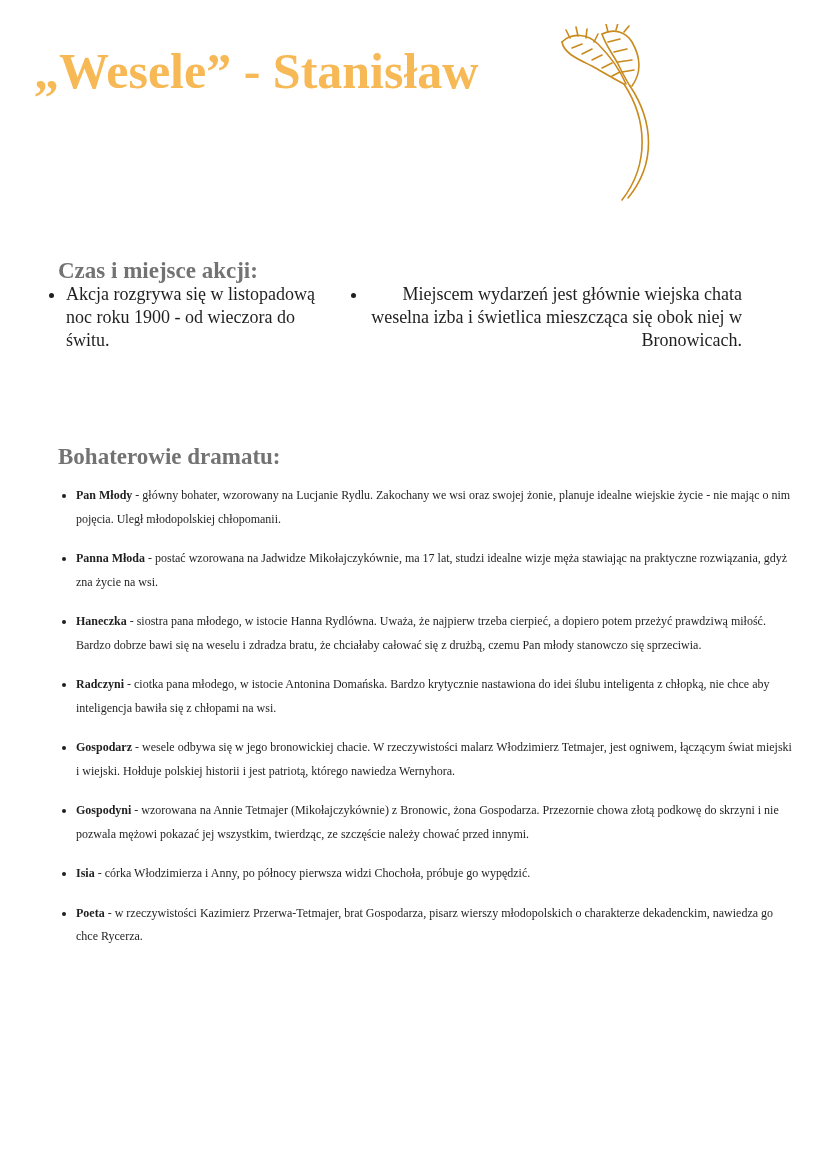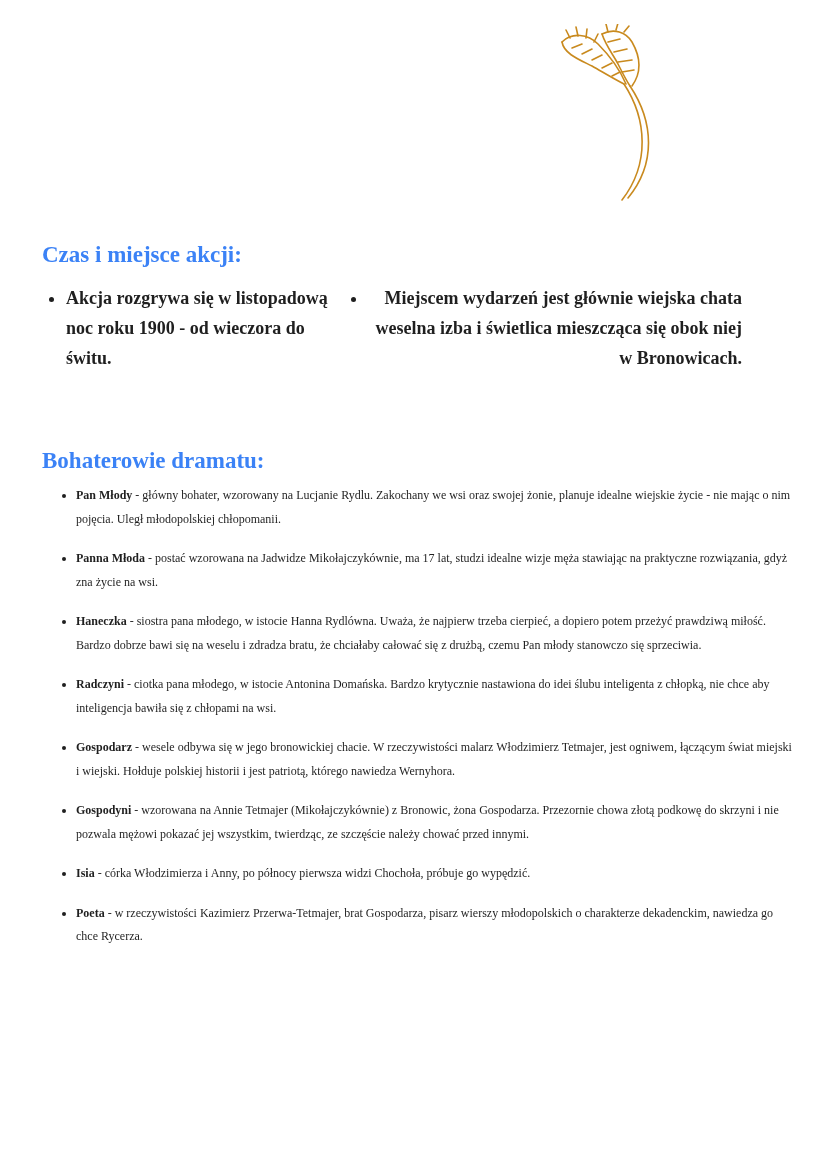--- a/index.html
+++ b/index.html
@@ -13,44 +13,45 @@
     font-family: "Liberation Serif", "DejaVu Serif", serif;
     font-weight: bold; font-size: 50px; line-height: 62px;
     color: #f7b955;
   }
   .title .line1 { display: block; }
   .title .line2 { display: block; padding-left: 266px; }
   .wheat {
     position: absolute; left: 552px; top: 24px; width: 118px; height: 180px;
   }
   .section-heading {
-    position: absolute; margin: 0;
-    font-weight: bold; font-size: 23px; color: #3b82f6;
+    position: absolute; margin: 16px;
+    font-weight: bold; font-size: 23px; color: #737373;
   }
   #h-czas { left: 42px; top: 242px; }
-  #h-boh { left: 42px; top: 448px; }
+  #h-boh { left: 42px; top: 428px; }
   .col {
-    position: absolute; top: 283px; font-size: 18px; line-height: 30px; font-weight: bold;
+    position: absolute; top: 283px; font-size: 18px; line-height: 23px;
   }
   .col ul { margin: 0; padding-left: 26px; }
   .col li { margin: 0; }
   #col-left { left: 40px; width: 290px; }
   #col-right { left: 342px; width: 400px; text-align: right; }
   .characters {
     position: absolute; left: 50px; top: 484px; width: 745px;
     font-size: 12px; line-height: 23.5px;
   }
   .characters ul { margin: 0; padding-left: 26px; }
   .characters li { margin-bottom: 16px; }
   .characters b { font-weight: bold; }
 </style>
 </head>
 <body>
 
 <h1 class="title">
+  <span class="line1">„Wesele” - Stanisław</span>
 </h1>
 
 <svg class="wheat" viewBox="0 0 118 180" fill="none" stroke="#c98a1e" stroke-width="1.6" stroke-linejoin="round" stroke-linecap="round">
 
   <path d="M72 60 C 95 95, 98 140, 70 176"></path>
   <path d="M78 62 C 102 98, 104 140, 76 174"></path>
 
   <path d="M10 18 C 20 8, 36 10, 46 20 C 58 32, 68 46, 74 60"></path>
   <path d="M10 18 C 12 30, 28 36, 40 42 C 54 50, 64 56, 72 60"></path>
   <path d="M18 14 l -4 -8 M26 12 l -2 -9 M34 14 l 1 -9 M42 18 l 4 -8"></path>

